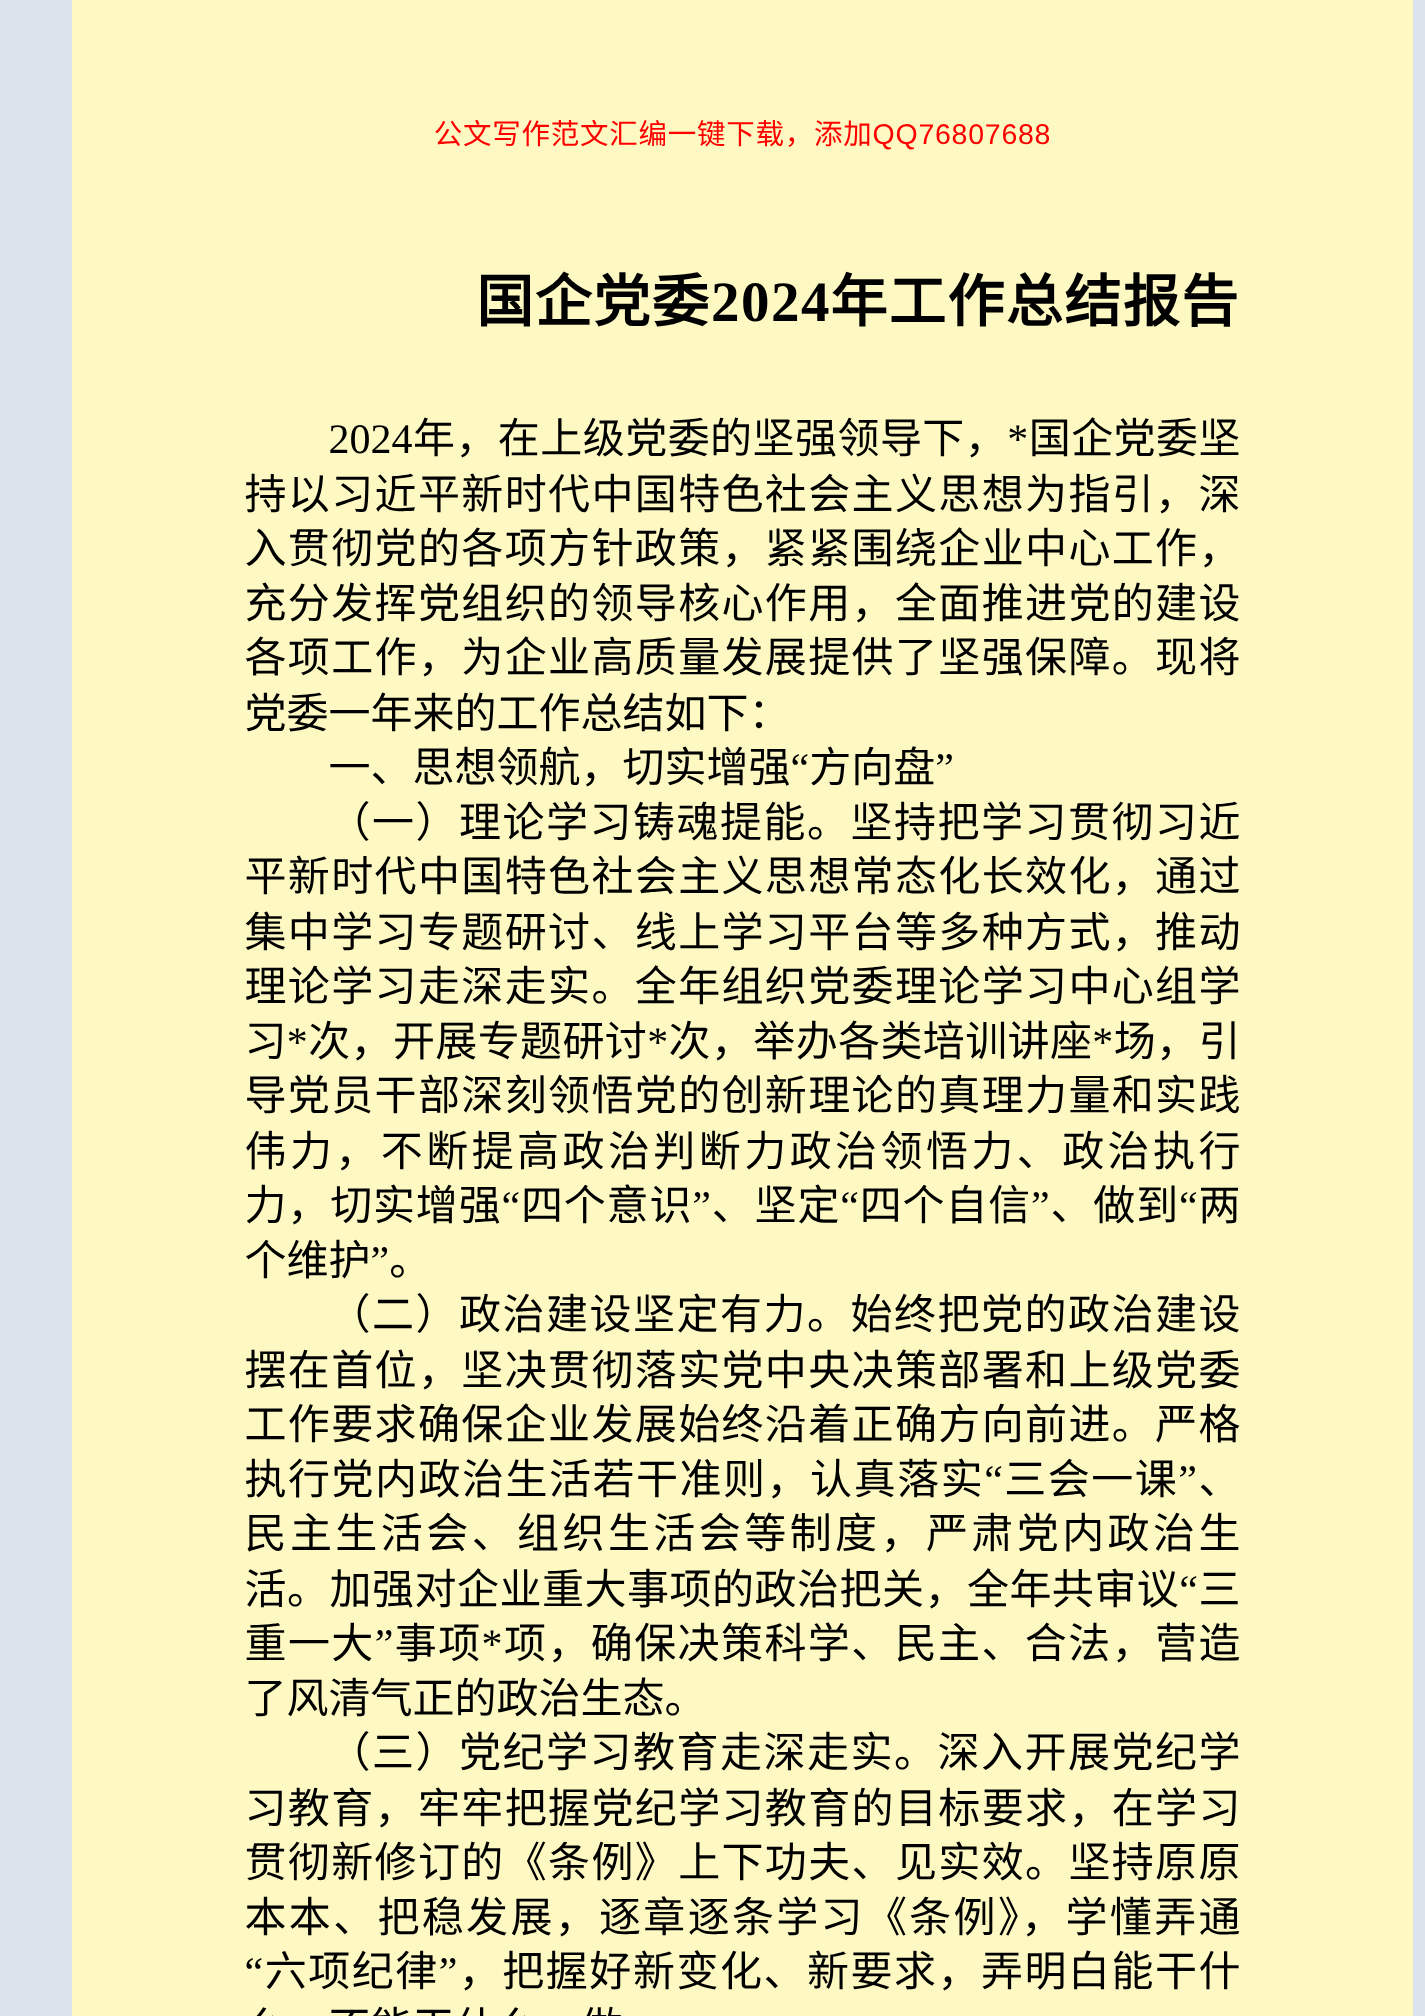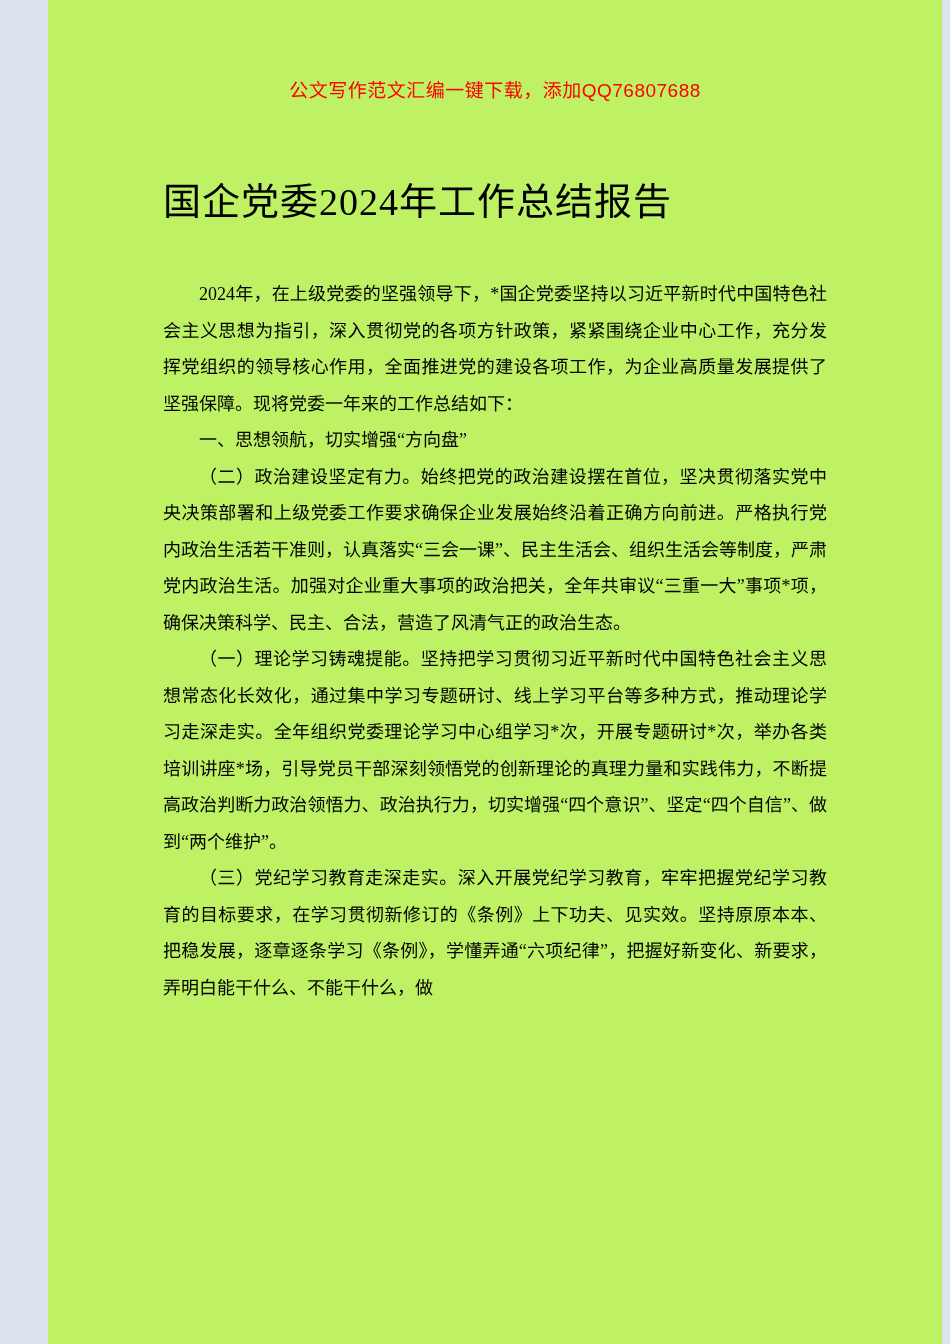--- a/index.html
+++ b/index.html
@@ -16,65 +16,65 @@
   }
   .canvas {
     width: 950px;
     height: 1344px;
     display: flex;
     justify-content: center;
   }
   .page {
     width: 894px;
     height: 1344px;
-    background: #bef264;
+    background: #fef9c3;
     padding: 78px 115px 0 115px;
     margin-left: 40px;
   }
   .notice {
     text-align: center;
     font-size: 19px;
     line-height: 26px;
     color: #ff0000;
     letter-spacing: 0.5px;
     font-family: "Liberation Sans", "DejaVu Sans", sans-serif;
   }
   .doc-title {
     margin: 74px 0 50px 0;
-    text-align: left;
+    text-align: right;
     font-size: 38px;
     line-height: 48px;
-    font-weight: normal;
+    font-weight: bold;
     color: #000000;
     letter-spacing: 1px;
   }
   .doc-body {
     color: #000000;
   }
   .doc-body p {
     margin: 0;
-    font-size: 18px;
+    font-size: 28px;
     line-height: 36.5px;
     text-indent: 2em;
     text-align: justify;
     text-justify: inter-ideograph;
   }
 </style>
 </head>
 <body>
 
 <div class="canvas">
   <div class="page">
 
     <div class="notice">公文写作范文汇编一键下载，添加QQ76807688</div>
 
     <h1 class="doc-title">国企党委2024年工作总结报告</h1>
 
     <div class="doc-body">
       <p>2024年，在上级党委的坚强领导下，*国企党委坚持以习近平新时代中国特色社会主义思想为指引，深入贯彻党的各项方针政策，紧紧围绕企业中心工作，充分发挥党组织的领导核心作用，全面推进党的建设各项工作，为企业高质量发展提供了坚强保障。现将党委一年来的工作总结如下：</p>
       <p>一、思想领航，切实增强“方向盘”</p>
+      <p>（一）理论学习铸魂提能。坚持把学习贯彻习近平新时代中国特色社会主义思想常态化长效化，通过集中学习专题研讨、线上学习平台等多种方式，推动理论学习走深走实。全年组织党委理论学习中心组学习*次，开展专题研讨*次，举办各类培训讲座*场，引导党员干部深刻领悟党的创新理论的真理力量和实践伟力，不断提高政治判断力政治领悟力、政治执行力，切实增强“四个意识”、坚定“四个自信”、做到“两个维护”。</p>
       <p>（二）政治建设坚定有力。始终把党的政治建设摆在首位，坚决贯彻落实党中央决策部署和上级党委工作要求确保企业发展始终沿着正确方向前进。严格执行党内政治生活若干准则，认真落实“三会一课”、民主生活会、组织生活会等制度，严肃党内政治生活。加强对企业重大事项的政治把关，全年共审议“三重一大”事项*项，确保决策科学、民主、合法，营造了风清气正的政治生态。</p>
-      <p>（一）理论学习铸魂提能。坚持把学习贯彻习近平新时代中国特色社会主义思想常态化长效化，通过集中学习专题研讨、线上学习平台等多种方式，推动理论学习走深走实。全年组织党委理论学习中心组学习*次，开展专题研讨*次，举办各类培训讲座*场，引导党员干部深刻领悟党的创新理论的真理力量和实践伟力，不断提高政治判断力政治领悟力、政治执行力，切实增强“四个意识”、坚定“四个自信”、做到“两个维护”。</p>
       <p>（三）党纪学习教育走深走实。深入开展党纪学习教育，牢牢把握党纪学习教育的目标要求，在学习贯彻新修订的《条例》上下功夫、见实效。坚持原原本本、把稳发展，逐章逐条学习《条例》，学懂弄通“六项纪律”，把握好新变化、新要求，弄明白能干什么、不能干什么，做</p>
     </div>
 
   </div>
 </div>
 
 </body></html>

